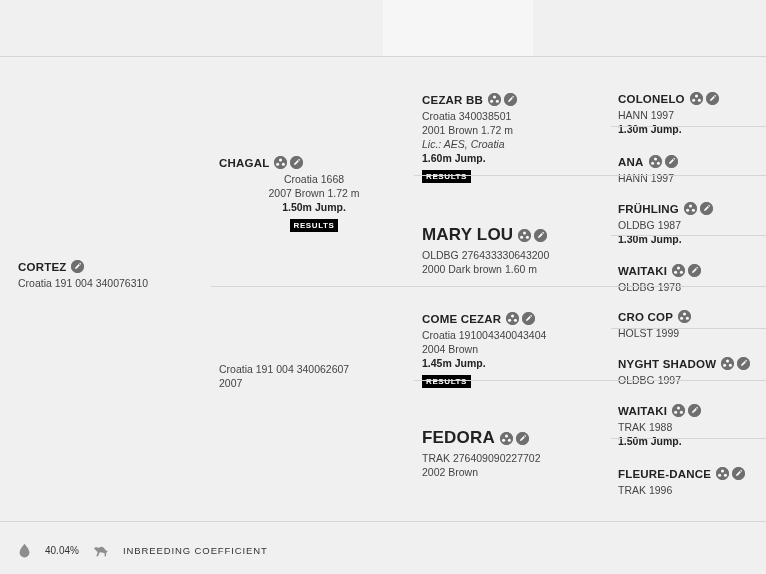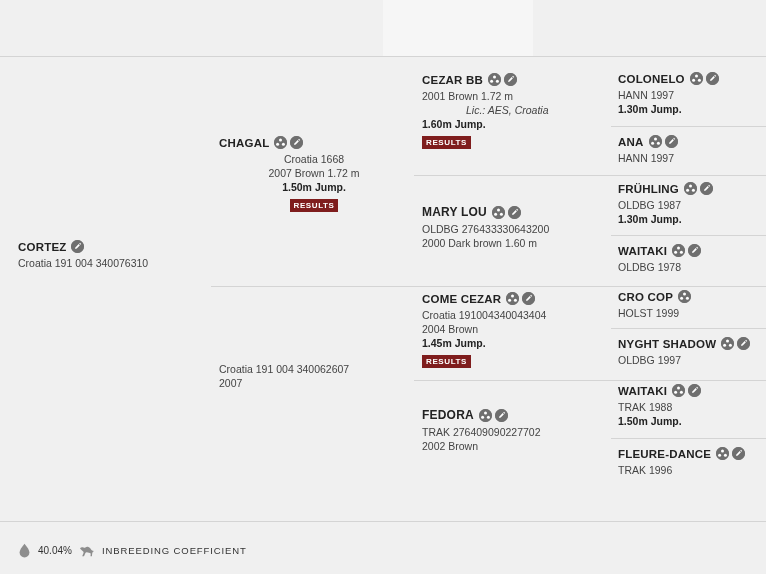--- a/index.html
+++ b/index.html
@@ -49,62 +49,63 @@
 
   
   .node {
     position: absolute;
   }
   .node .name-row {
     display: flex;
     align-items: center;
     gap: 5px;
     margin-bottom: 3px;
+    margin-top: 20px;
   }
   .name {
     font-weight: bold;
     font-size: 11.5px;
     color: #222;
     letter-spacing: 0.2px;
     white-space: nowrap;
   }
   .name.small {
-    font-size: 12px;
+    font-size: 17px;
   }
   .name.plain {
     font-weight: bold;
   }
   .line {
     font-size: 10.5px;
     color: #444;
     line-height: 14px;
     white-space: nowrap;
   }
-  .line.italic { font-style: italic; margin-left: 44px; }
+  .line.italic { font-style: italic; }
   .line.bold { font-weight: bold; color: #222; }
 
   .badge-icons {
     display: inline-flex;
     align-items: center;
     gap: 3px;
   }
   .ico {
     display: inline-block;
     width: 13px; height: 13px;
     border-radius: 50%;
     background: #6f6f6f;
     position: relative;
     vertical-align: middle;
   }
   .ico svg { display: block; }
 
   .results {
     display: inline-block;
     margin-top: 3px;
-    background: #7f1d1d;
+    background: #000000;
     color: #fff;
     font-size: 8px;
     font-weight: bold;
     letter-spacing: 0.6px;
     padding: 2px 4px 2px 4px;
     line-height: 9px;
   }
 
   
   .sep {
@@ -112,21 +113,21 @@
     background: #d4d4d4;
     height: 1px;
   }
 
   
   .footer {
     position: absolute;
     left: 18px; bottom: 16px;
     display: flex;
     align-items: center;
-    gap: 7px;
+    gap: 14px;
     font-size: 9.5px;
     letter-spacing: 0.7px;
     color: #333;
   }
   .footer .pct {
     font-size: 10px;
     color: #333;
     letter-spacing: 0;
   }
   .footer .lbl {
@@ -211,20 +212,21 @@
         </span>
         <span class="ico">
           <svg width="13" height="13" viewBox="0 0 13 13">
               <circle cx="6.5" cy="6.5" r="6.5" fill="#6f6f6f"></circle>
               <path d="M4 9l.6-1.8 3.1-3.1 1.2 1.2-3.1 3.1z" fill="#fff"></path>
               <path d="M8.2 3.6l.8-.8 1.2 1.2-.8.8z" fill="#fff"></path>
             </svg>
         </span>
       </span>
     </div>
+    <div class="line">Croatia 340038501</div>
     <div class="line">2001 Brown 1.72 m</div>
     <div class="line italic">Lic.: AES, Croatia</div>
     <div class="line bold">1.60m Jump.</div>
     <div class="results">RESULTS</div>
   </div>
 
   <div class="node" style="left:422px; top:205px; width:190px;">
     <div class="name-row">
       <span class="name small plain">MARY LOU</span>
       <span class="badge-icons">

